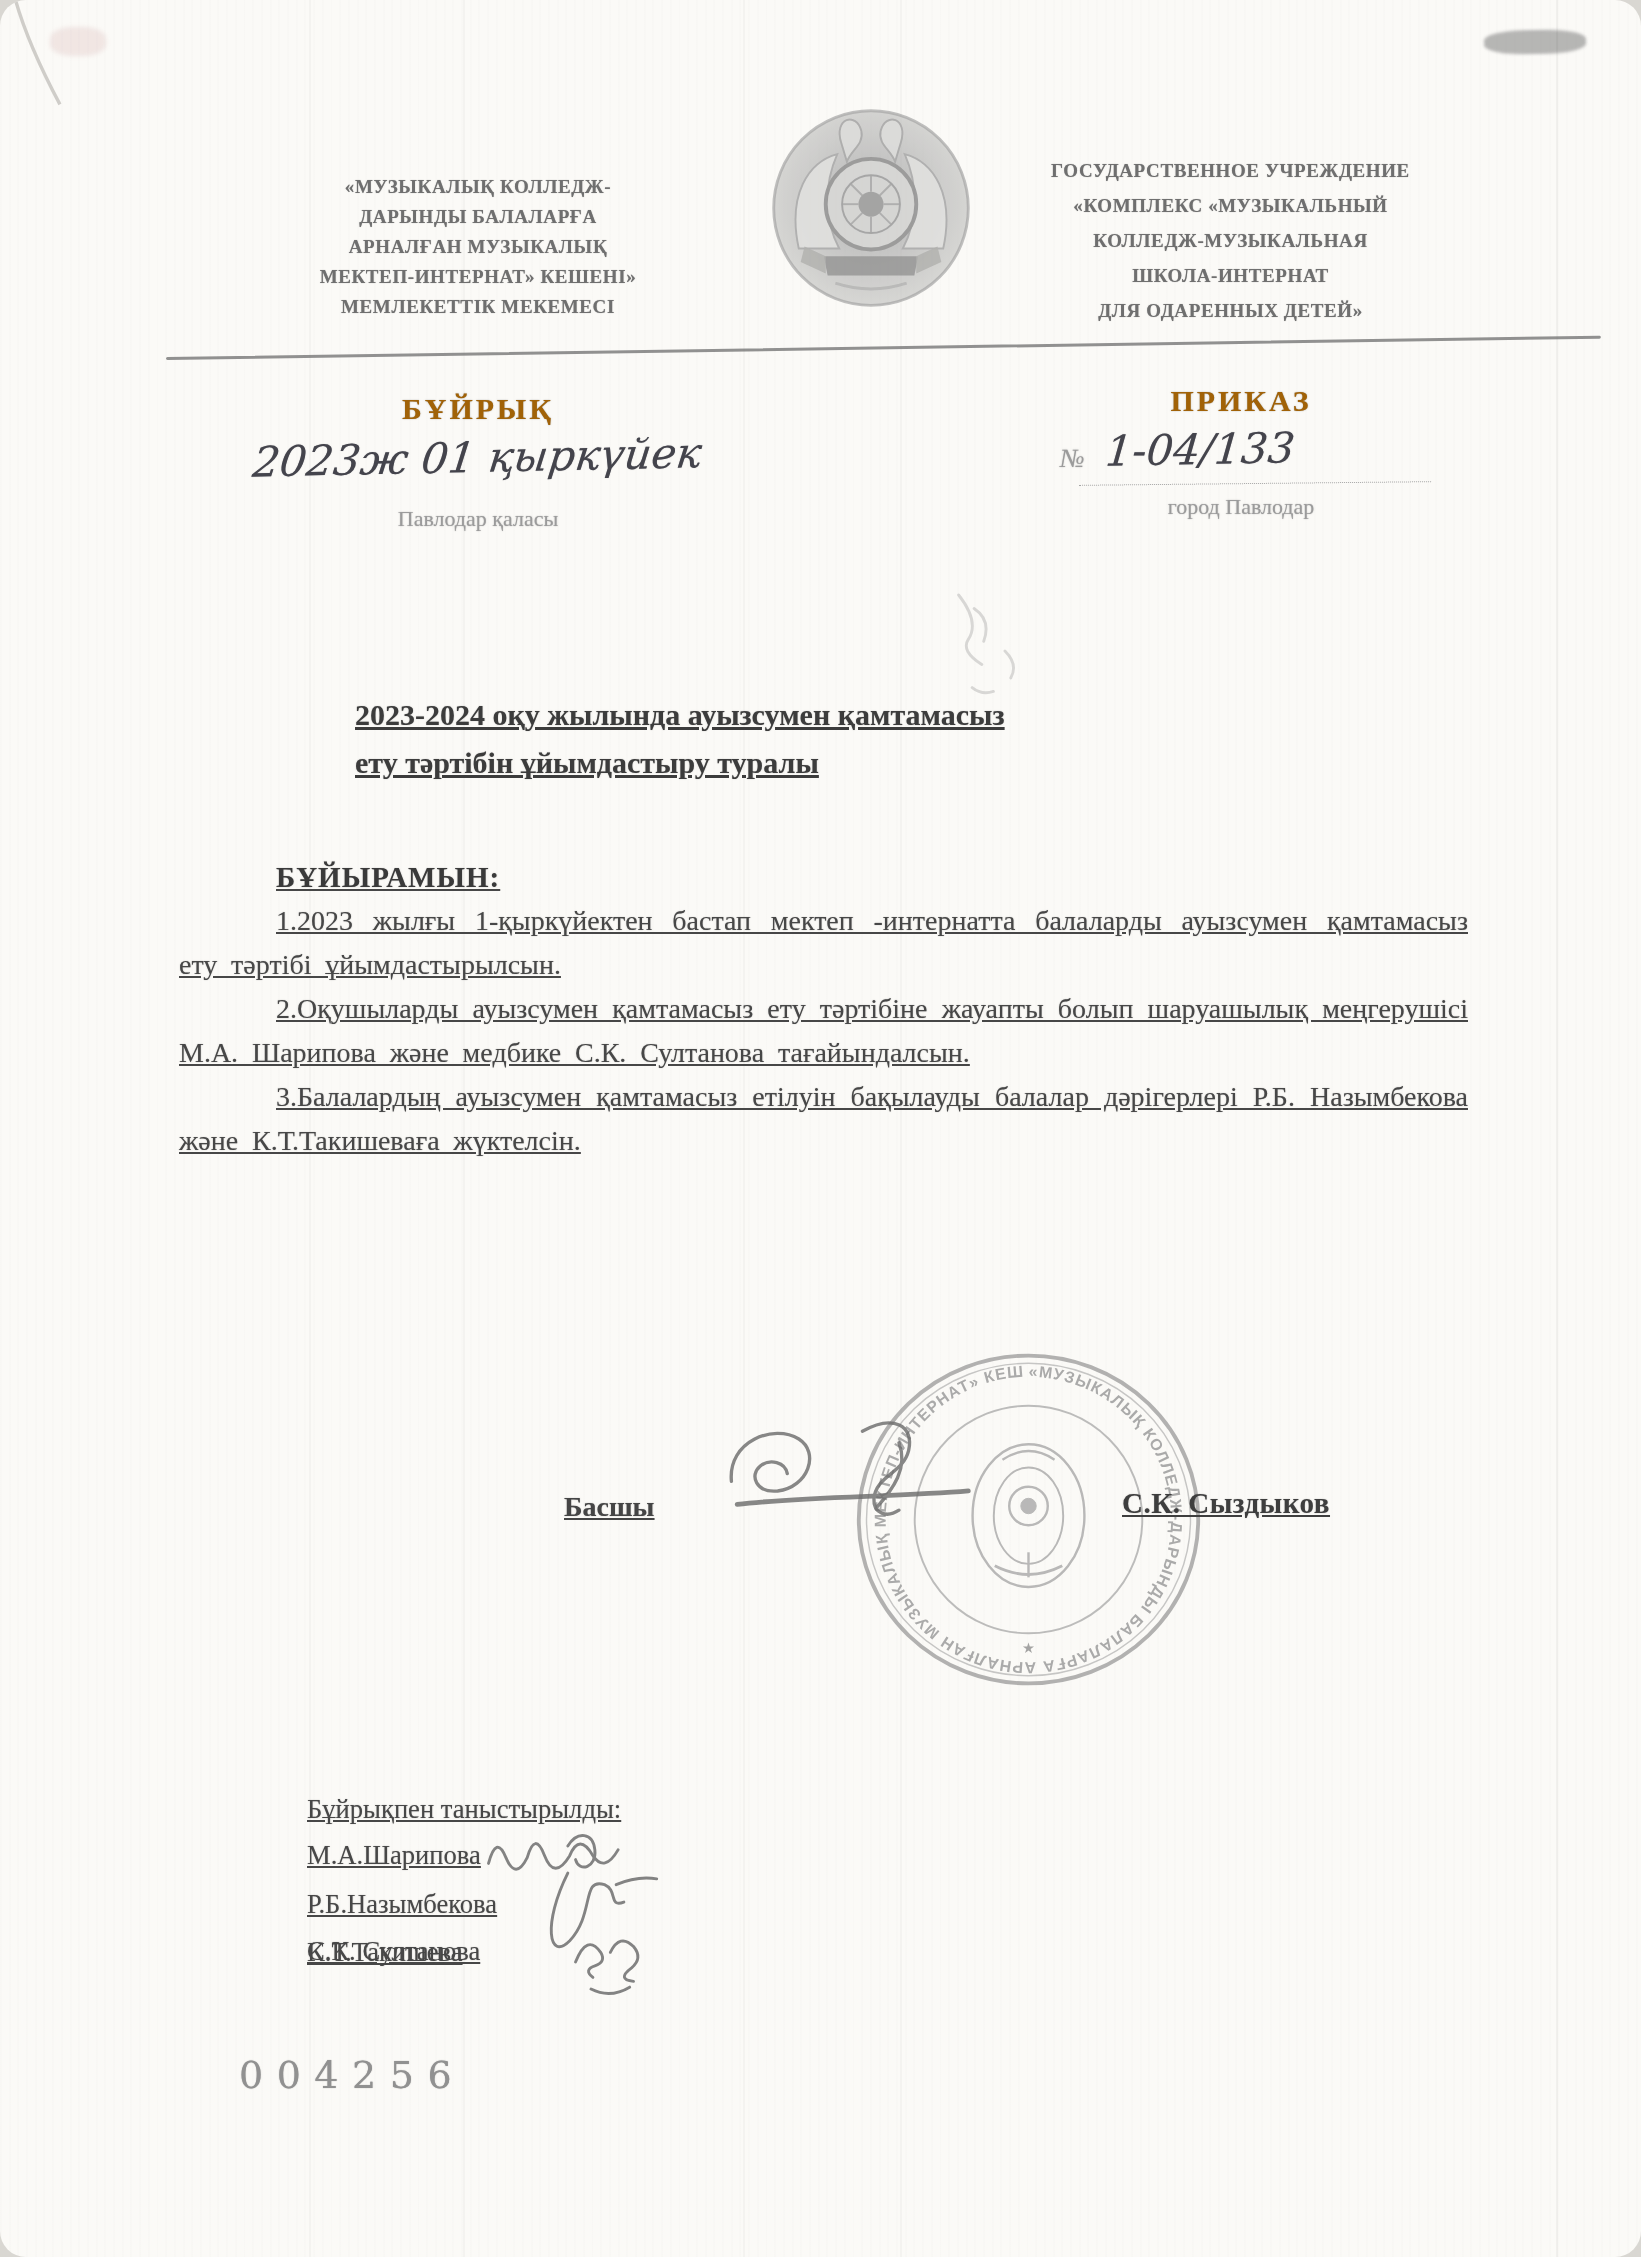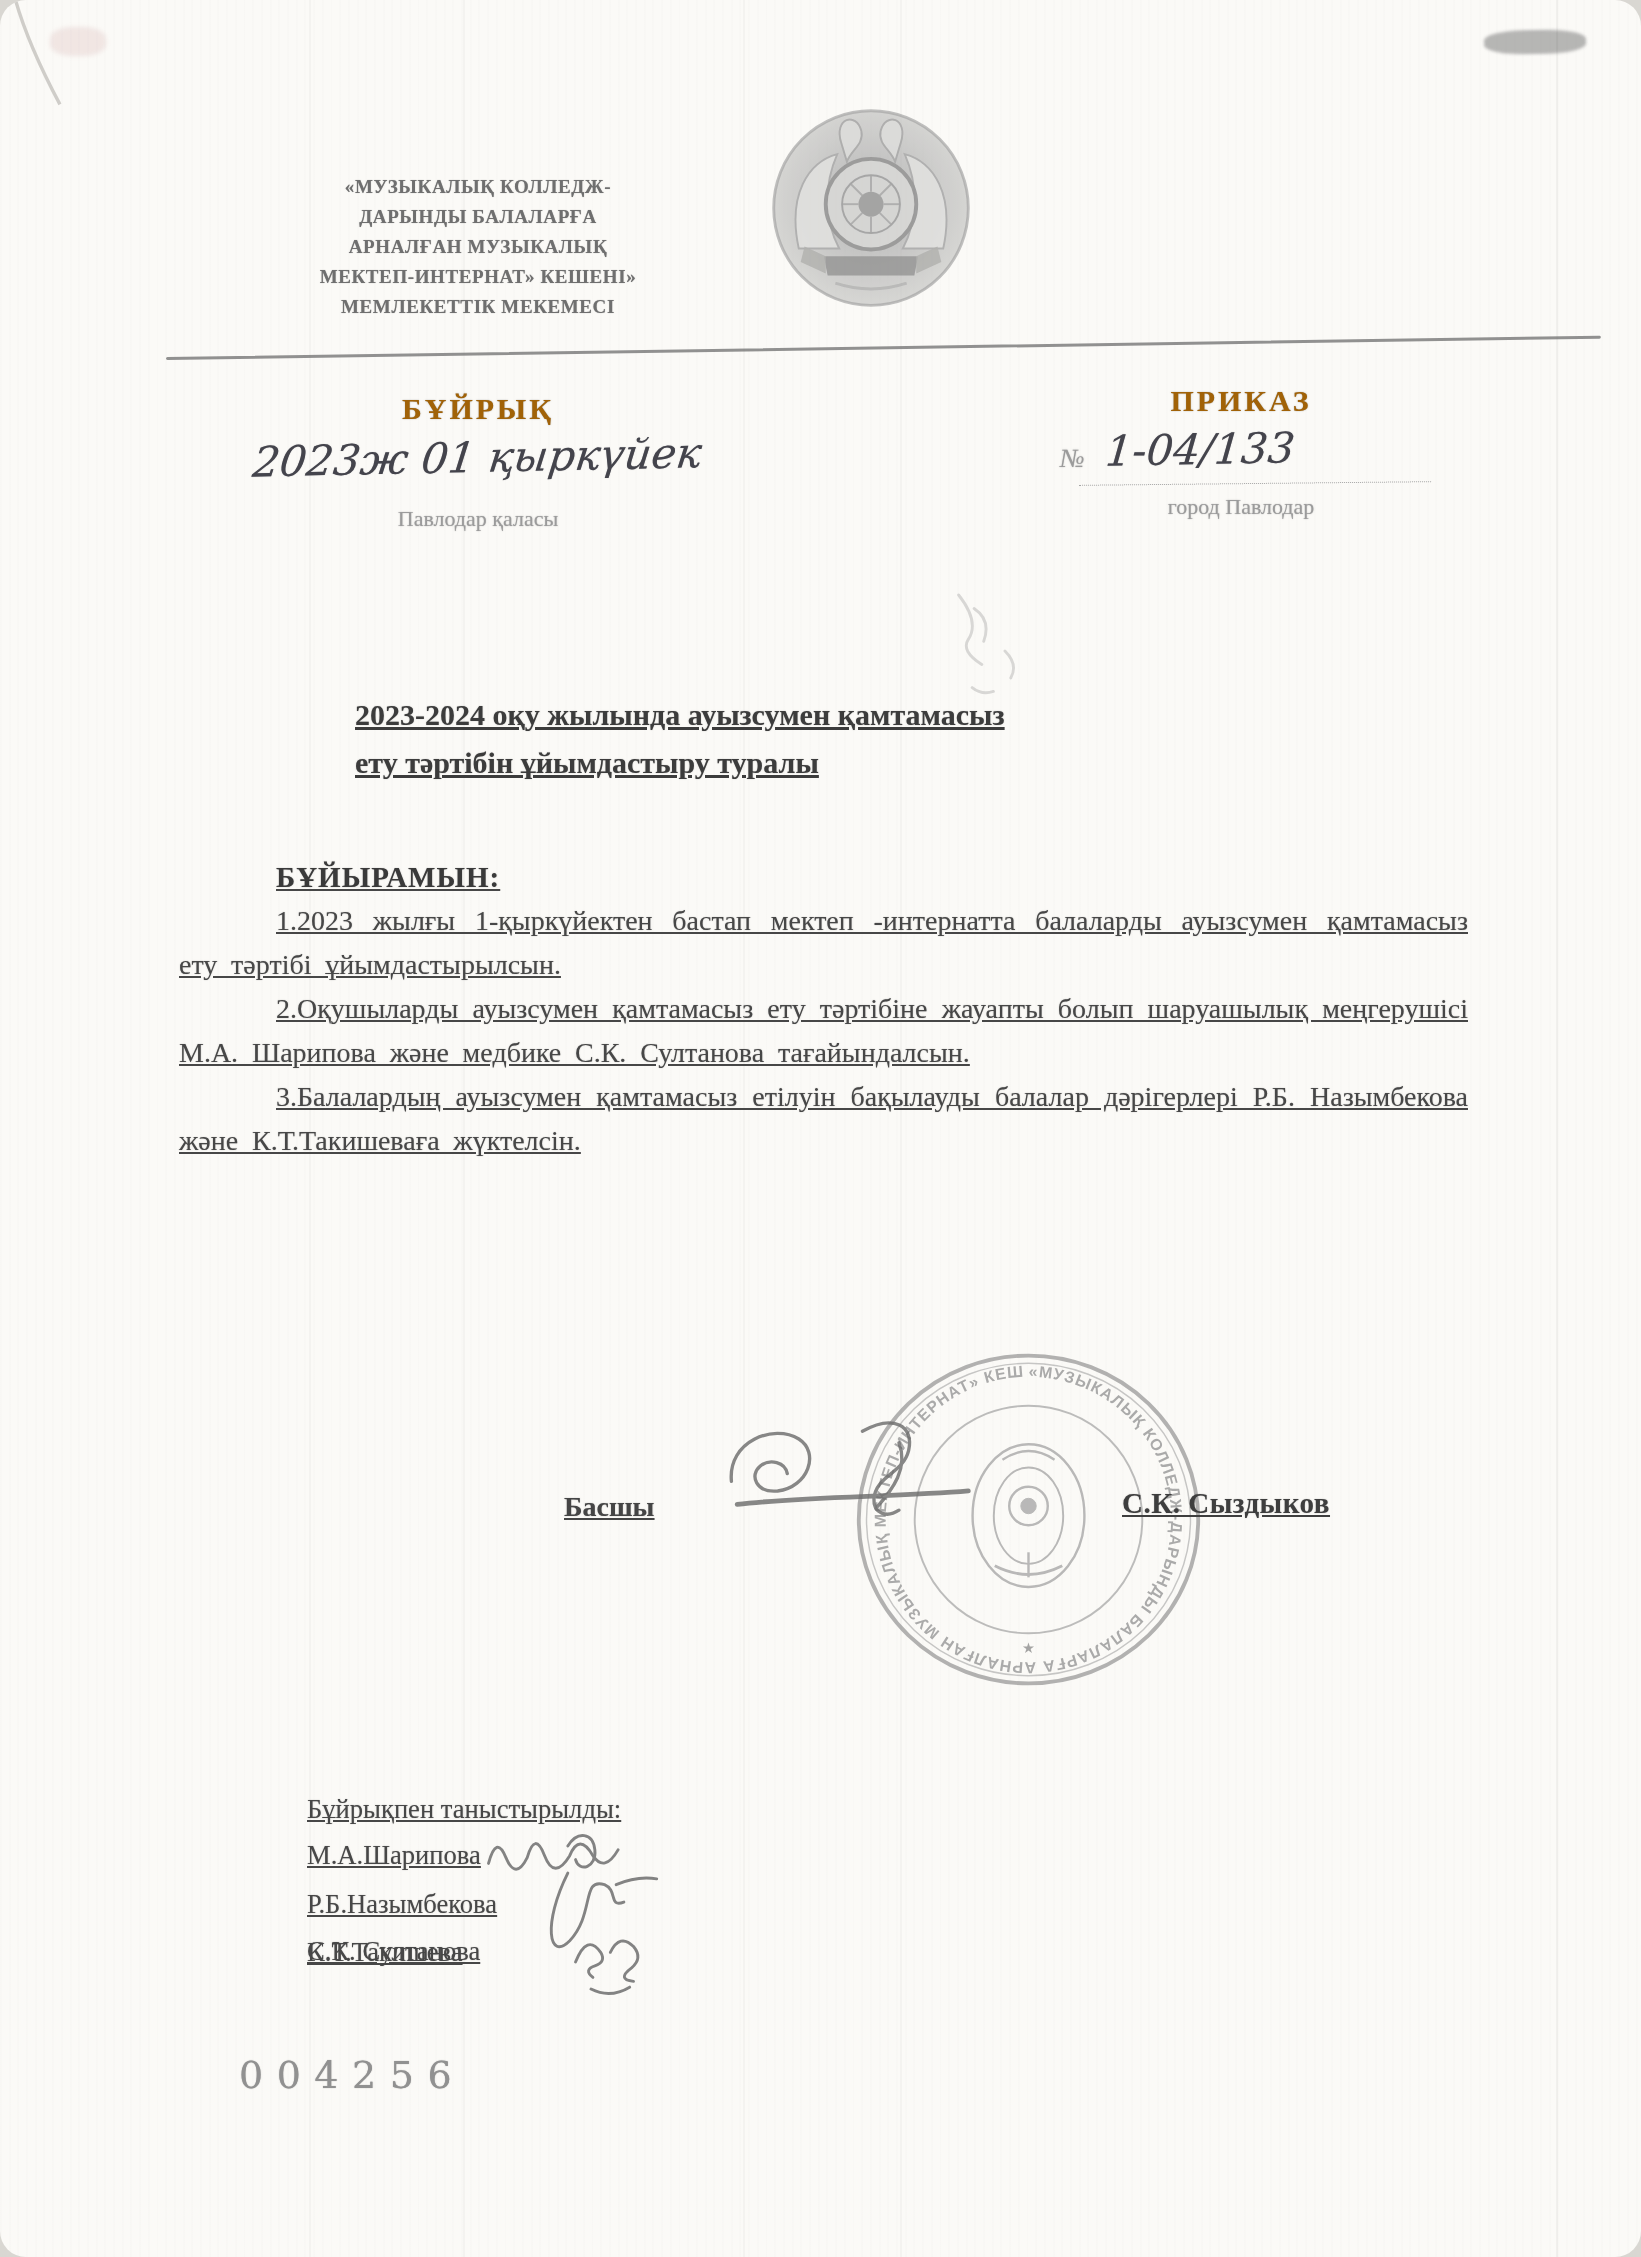--- a/index.html
+++ b/index.html
@@ -108,20 +108,27 @@
         <line x1="100" y1="115" x2="88" y2="127"></line>
       </g>
 
       <path d="M60,160 L158,160 L154,180 L64,180 Z" fill="#8a8a8a" opacity=".85"></path>
       <path d="M40,150 L62,160 L62,178 L36,166 Z" fill="#a8a8a6" opacity=".85"></path>
       <path d="M178,150 L156,160 L156,178 L182,166 Z" fill="#a8a8a6" opacity=".85"></path>
       <path d="M72,188 Q109,200 146,188" stroke="#a5a5a5" stroke-width="3" fill="none" opacity=".7"></path>
     </svg>
   </div>
 
+  <div class="abs org org-right center">
+    <div>ГОСУДАРСТВЕННОЕ УЧРЕЖДЕНИЕ</div>
+    <div>«КОМПЛЕКС «МУЗЫКАЛЬНЫЙ</div>
+    <div>КОЛЛЕДЖ-МУЗЫКАЛЬНАЯ</div>
+    <div>ШКОЛА-ИНТЕРНАТ</div>
+    <div>ДЛЯ ОДАРЕННЫХ ДЕТЕЙ»</div>
+  </div>
 
   <div class="abs rule"></div>
 
   <div class="abs order-heading center" style="left:261px;top:392px;width:434px;">БҰЙРЫҚ</div>
   <div class="abs hand center" style="left:246px;top:433px;width:463px;font-size:42px;transform:skewX(-8deg) rotate(-1.2deg);">2023ж 01 қыркүйек</div>
   <div class="abs place center" style="left:261px;top:506px;width:434px;">Павлодар қаласы</div>
 
   <div class="abs order-heading center" style="left:1014px;top:384px;width:454px;">ПРИКАЗ</div>
   <div class="abs place" style="left:1060px;top:444px;font-size:26px;font-style:italic;">№</div>
   <div class="abs hand" style="left:1106px;top:425px;font-size:42px;transform:skewX(-6deg) rotate(-1deg);">1-04/133</div>

